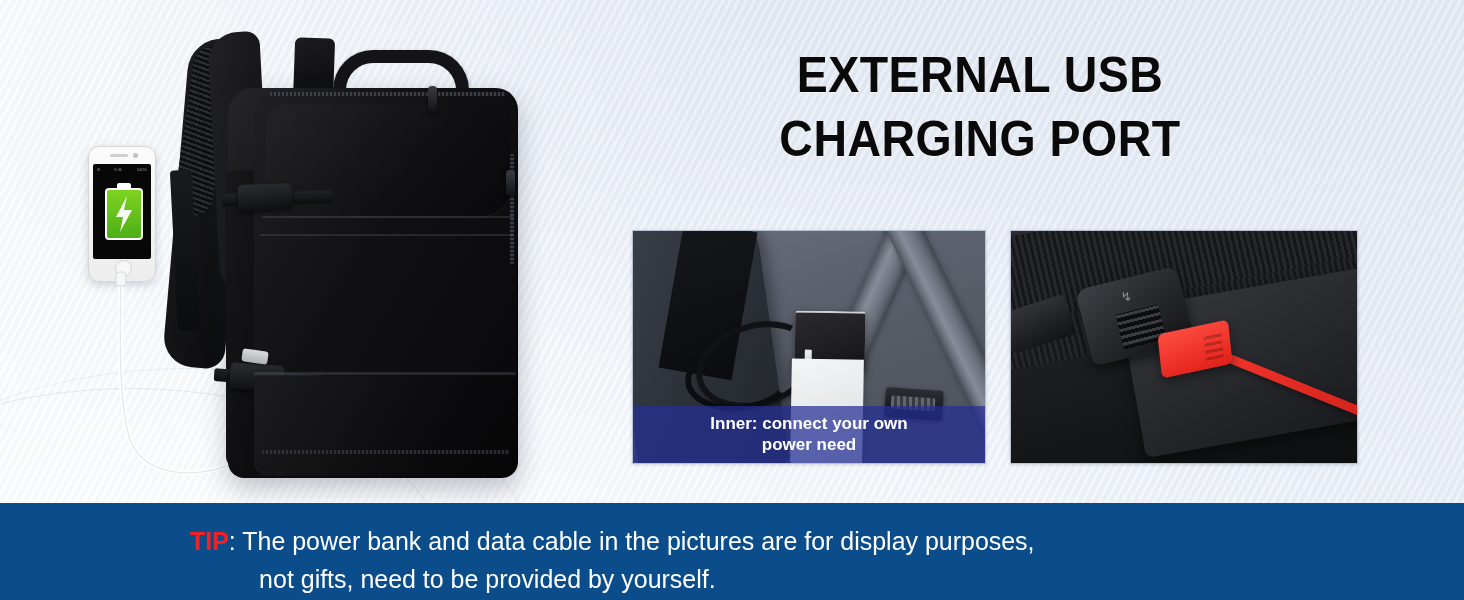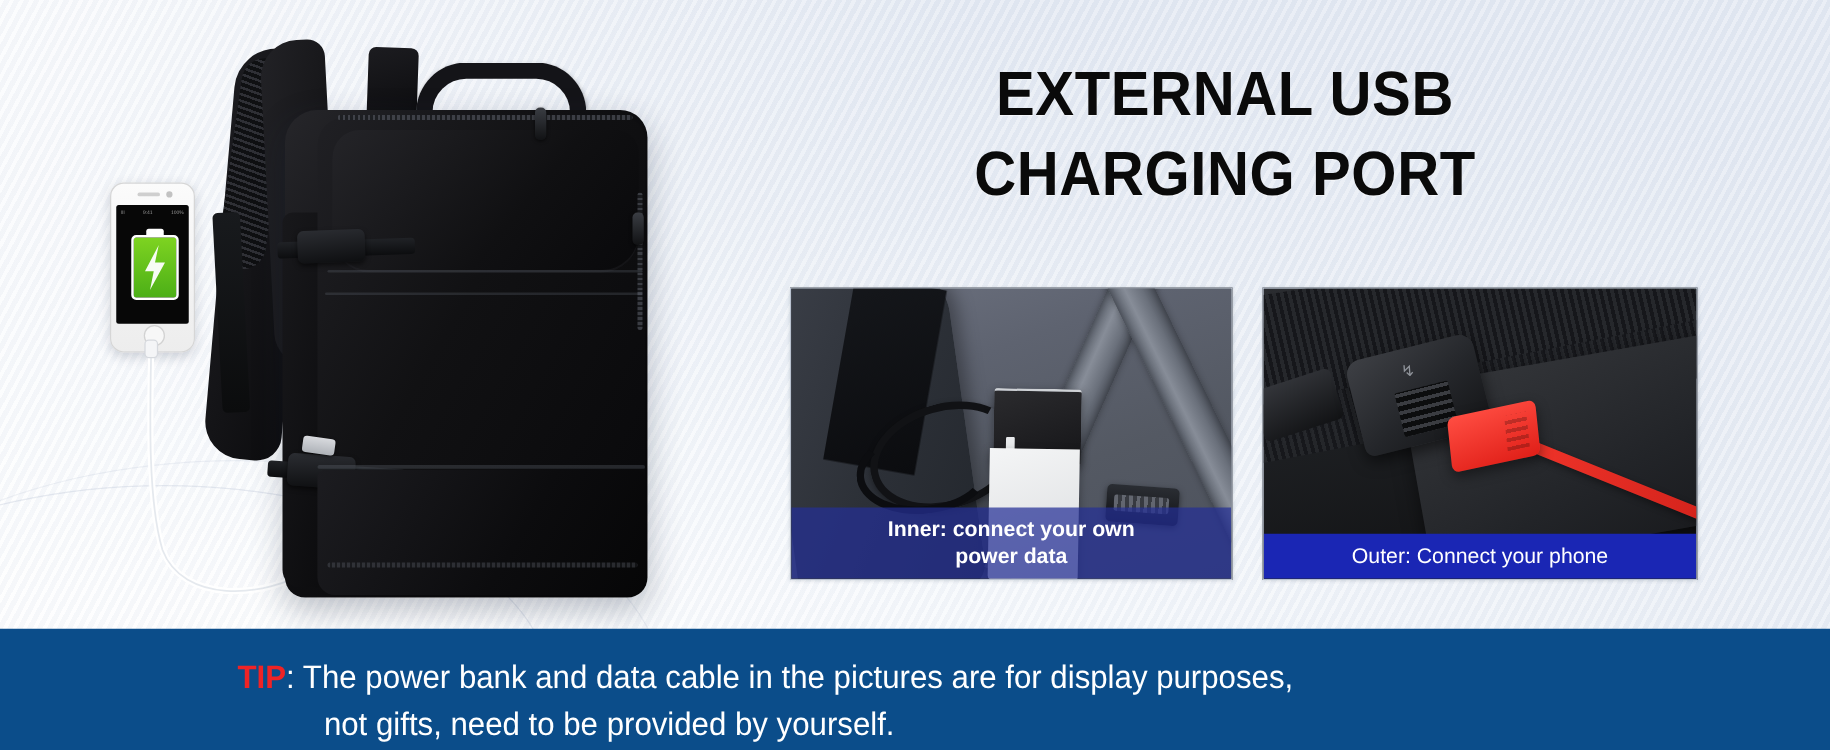--- a/index.html
+++ b/index.html
@@ -440,39 +440,36 @@
     <div class="in-strap a"></div>
     <div class="in-strap b"></div>
     <div class="in-buckle"></div>
     <div class="in-cable"></div>
     <div class="in-cable2"></div>
     <div class="in-pb-top"></div>
     <div class="in-pb-bot"></div>
 
     <div class="caption" id="caption-inner">
       <span>Inner: connect your own</span><br>
-      <span>power data</span>
+      <span>power need</span>
     </div>
   </div>
 
   <div class="photo" id="photo-outer">
     <div class="ou-base"></div>
     <div class="ou-weave"></div>
     <div class="ou-weave b"></div>
     <div class="ou-panel"></div>
     <div class="ou-buckle"></div>
     <div class="ou-port"></div>
     <div class="ou-grill"></div>
     <div class="ou-usbmark">↯</div>
     <div class="ou-wire"></div>
     <div class="ou-plug"></div>
 
-    <div class="caption" id="caption-outer">
-      <span>Outer: Connect your phone</span>
-    </div>
   </div>
 
   <div class="tipbar">
     <div class="tiptext">
       <span class="tip-kw">TIP</span><span>:</span>
       <span>The power bank and data cable in the pictures are for display purposes,</span>
       <span class="l2">not gifts, need to be provided by yourself.</span>
     </div>
   </div>
 

